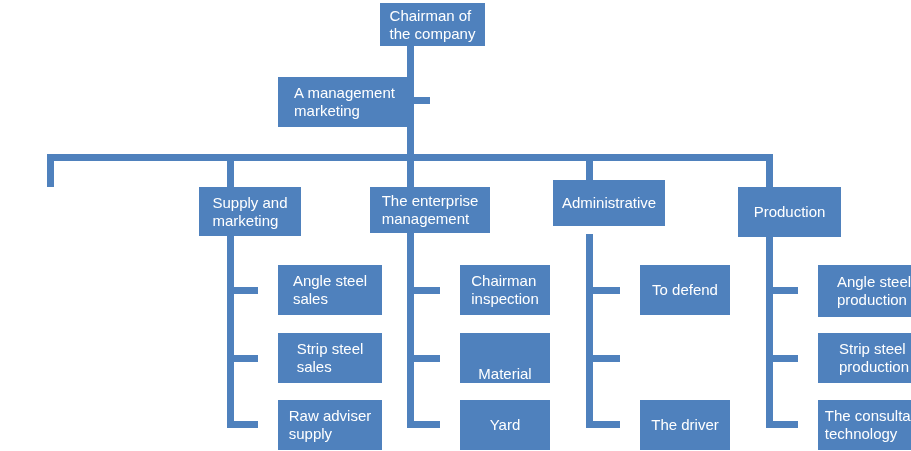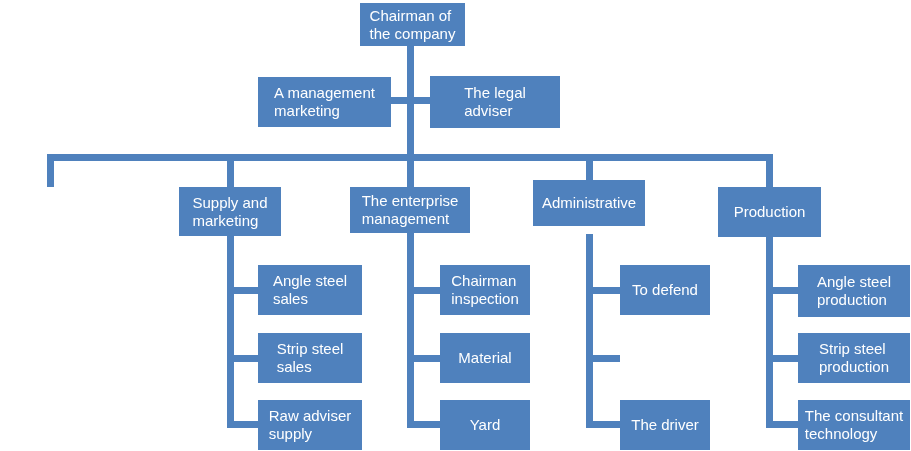--- a/index.html
+++ b/index.html
@@ -14,20 +14,21 @@
     position:absolute;
     background:#4f81bd;
     color:#ffffff;
     display:flex;
     align-items:center;
     justify-content:center;
     text-align:center;
     font-size:15px;
     line-height:18px;
     box-sizing:border-box;
+    margin-left:20px;
   }
   .node > span {
     display:inline-block;
     text-align:left;
     white-space:pre-line;
     padding:0 4px;
   }
   .conn { position:absolute; background:#4f81bd; }
 </style>
 </head>
@@ -67,24 +68,20 @@
 
   <div class="node" style="left:360px; top:3px; width:105px; height:43px;">
     <span>Chairman of
 the company</span>
   </div>
 
   <div class="node" style="left:258px; top:77px; width:133px; height:50px;">
     <span>A management
 marketing</span>
   </div>
-  <div class="node" style="left:430px; top:76px; width:130px; height:52px;">
-    <span>The legal
-adviser</span>
-  </div>
 
   <div class="node" style="left:179px; top:187px; width:102px; height:49px;">
     <span>Supply and
 marketing</span>
   </div>
   <div class="node" style="left:350px; top:187px; width:120px; height:46px;">
     <span>The enterprise
 management</span>
   </div>
   <div class="node" style="left:533px; top:180px; width:112px; height:46px;">
@@ -104,21 +101,21 @@
   </div>
   <div class="node" style="left:258px; top:400px; width:104px; height:50px;">
     <span>Raw adviser
 supply</span>
   </div>
 
   <div class="node" style="left:440px; top:265px; width:90px; height:50px;">
     <span>Chairman
 inspection</span>
   </div>
-  <div class="node" style="left:440px; top:333px; width:90px; height:50px;">
+  <div class="node" style="left:440px; top:333px; width:90px; height:50px;align-items:flex-end;">
     <span>Material</span>
   </div>
   <div class="node" style="left:440px; top:400px; width:90px; height:50px;">
     <span>Yard</span>
   </div>
 
   <div class="node" style="left:620px; top:265px; width:90px; height:50px;">
     <span>To defend</span>
   </div>
   <div class="node" style="left:620px; top:400px; width:90px; height:50px;">

